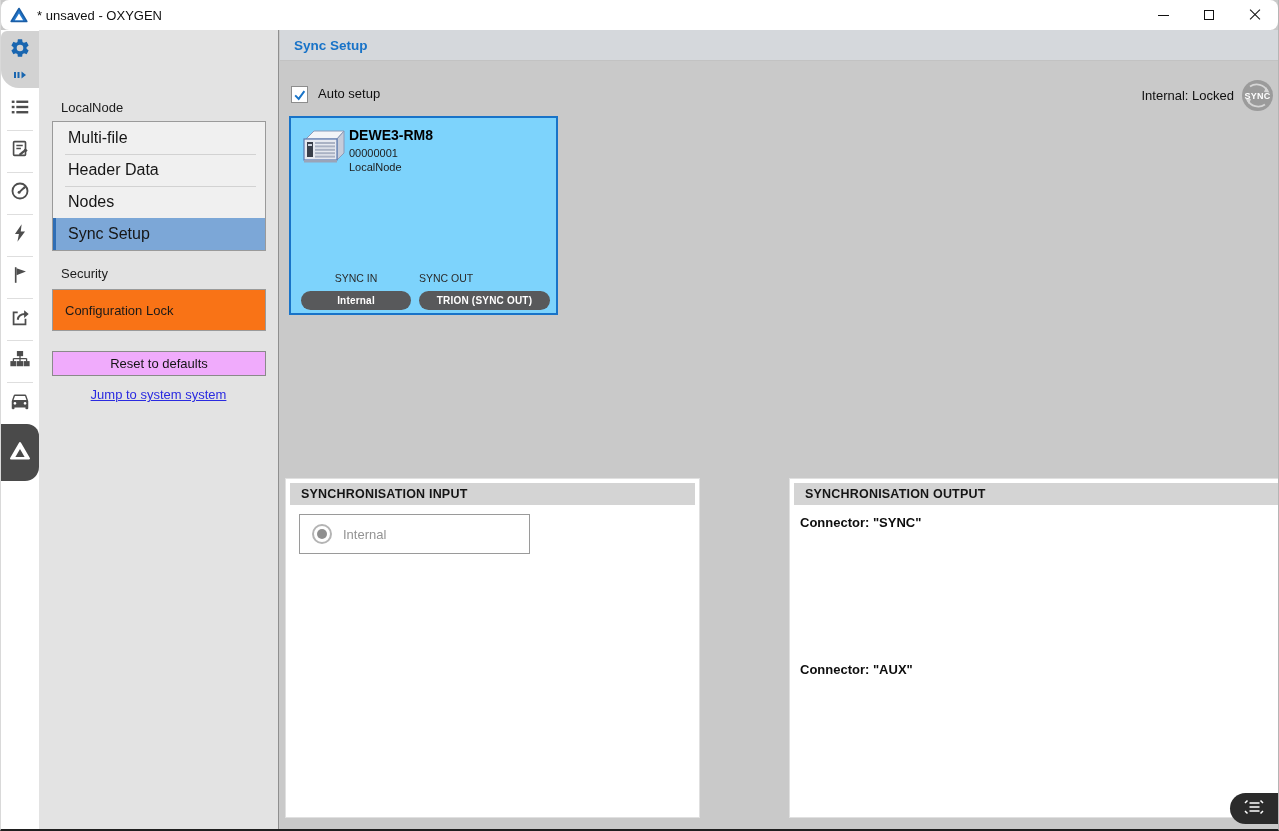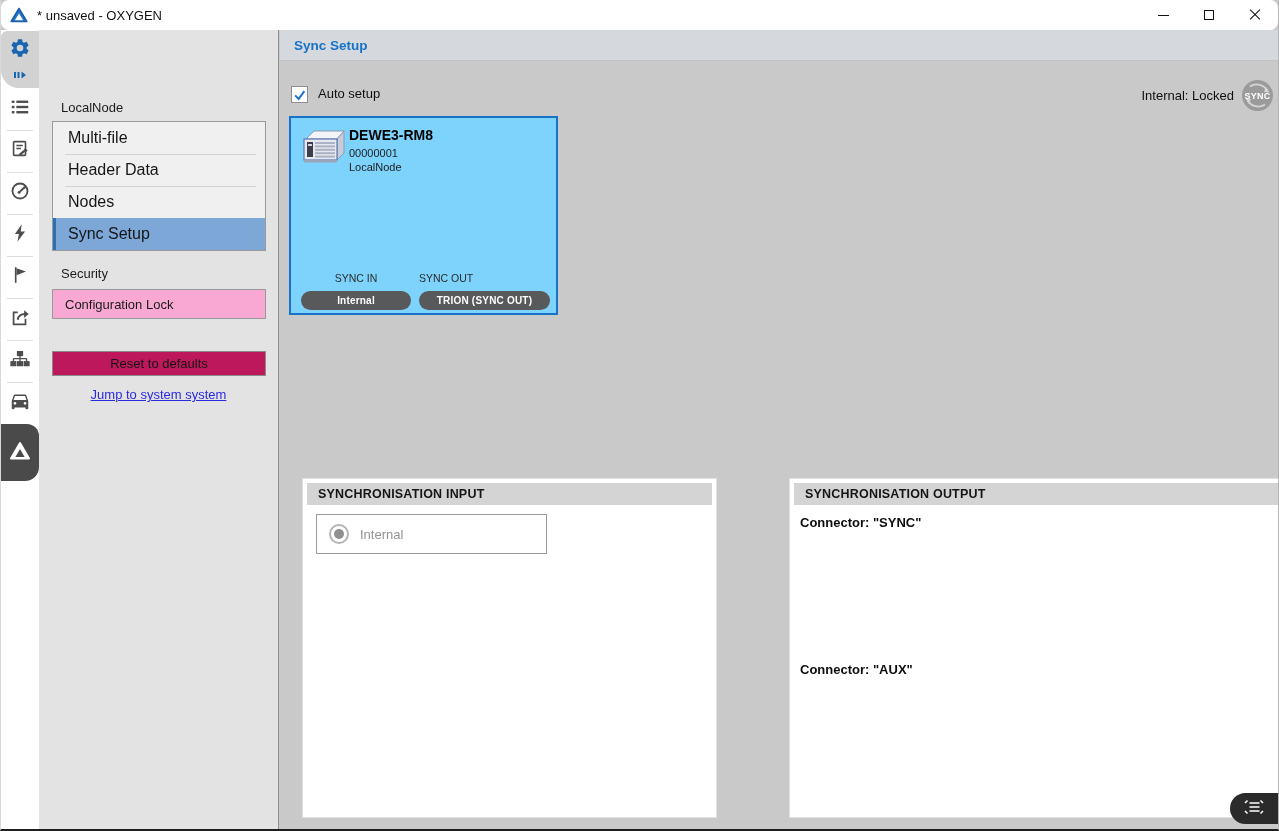--- a/index.html
+++ b/index.html
@@ -35,23 +35,23 @@
   .left-panel { position:absolute; top:30px; left:38px; width:240px; bottom:0; background:#e3e3e3; border-right:1px solid #8f8f8f; z-index:5; }
   .panel-header { height:31px; background:#d5d8dc; display:flex; align-items:center; padding-left:14px;
                   font-weight:bold; font-size:13.5px; color:#1873c8; }
   .section-label { position:absolute; left:22px; font-size:13px; color:#1c1c1c; }
   .settings-list { position:absolute; top:91px; left:13px; width:214px; background:#f0f0f0; border:1px solid #9a9a9a; }
   .settings-item { height:32px; display:flex; align-items:center; padding-left:12px; font-size:16px; color:#161616;
                    position:relative; cursor:pointer; border-left:3px solid transparent; }
   .settings-item + .settings-item::before { content:""; position:absolute; top:0; left:9px; right:9px; height:1px; background:#d2d2d2; }
   .settings-item.selected { background:#7ca7d7; border-left:3px solid #2f6eb5; }
   .settings-item.selected::before, .settings-item.selected + .settings-item::before { display:none; }
-  .config-box { position:absolute; top:259px; left:13px; width:214px; height:30px; background:#f9a8d4; border:1px solid #9a9a9a;
+  .config-box { position:absolute; top:259px; left:13px; width:214px; height:42px; background:#f97316; border:1px solid #9a9a9a;
                 display:flex; align-items:center; padding-left:12px; font-size:13px; cursor:pointer; }
-  .reset-btn { position:absolute; top:321px; left:13px; width:214px; height:25px; background:#be185d; border:1px solid #8a8a8a;
+  .reset-btn { position:absolute; top:321px; left:13px; width:214px; height:25px; background:#f0abfc; border:1px solid #8a8a8a;
                font-size:13px; color:#141414; display:flex; align-items:center; justify-content:center; cursor:pointer; }
   .jump-link { position:absolute; top:357px; left:0; width:100%; text-align:center; font-size:13px; color:#2a2ae0;
                text-decoration:underline; cursor:pointer; }
 
   
   .main { position:absolute; top:30px; left:279px; right:0; bottom:0; background:#c9c9c9; }
   .main .panel-header { border-bottom:1px solid #c2c2c2; }
 
   .auto-setup { position:absolute; top:56px; left:11px; display:flex; gap:10px; cursor:pointer; }
   .checkbox { width:17px; height:17px; background:#fff; border:1px solid #8d8d8d; display:flex; align-items:center; justify-content:center; }
@@ -71,21 +71,21 @@
   .device-node { position:absolute; top:43px; left:58px; font-size:11px; color:#1d1d1d; }
   .syncin-label  { position:absolute; top:154px; left:10px;  width:110px; text-align:center; font-size:10.5px; color:#2b2b2b; }
   .syncout-label { position:absolute; top:154px; left:128px; width:131px; text-align:left; font-size:10.5px; color:#2b2b2b; }
   .pill { position:absolute; top:173px; height:19px; border-radius:9.5px; background:#58595b; color:#fff; font-size:10px; font-weight:bold;
           display:flex; align-items:center; justify-content:center; letter-spacing:0.2px; cursor:pointer; }
   .pill.in  { left:10px; width:110px; }
   .pill.out { left:128px; width:131px; }
 
   
   .sub-panel { position:absolute; top:448px; height:340px; background:#ffffff; border:1px solid #e0e0e0; }
-  .sub-panel.input  { left:22px;  width:415px; }
+  .sub-panel.input  { left:5px;  width:415px; }
   .sub-panel.output { left:509px; width:763px; max-width:763px; width:762px; }
   .sub-panel.output { width:762px; }
   .sub-header { margin:4px; height:22px; background:#d4d4d4; display:flex; align-items:center; padding-left:11px;
                 font-size:12.5px; font-weight:bold; color:#151515; letter-spacing:0.2px; }
   .radio-box { position:absolute; top:35px; height:40px; border:1px solid #9a9a9a; background:#fff; display:flex; align-items:center;
                padding-left:12px; gap:11px; }
   .radio-box.opt0 { left:13px;  width:231px; }
   .radio-box.opt1 { left:250px; width:227px; }
   .radio-outer { width:20px; height:20px; border-radius:50%; border:2px solid #b4b4b4; background:#fff; display:flex; align-items:center; justify-content:center; }
   .radio-outer.sel::after { content:""; width:10px; height:10px; border-radius:50%; background:#8f8f8f; }

